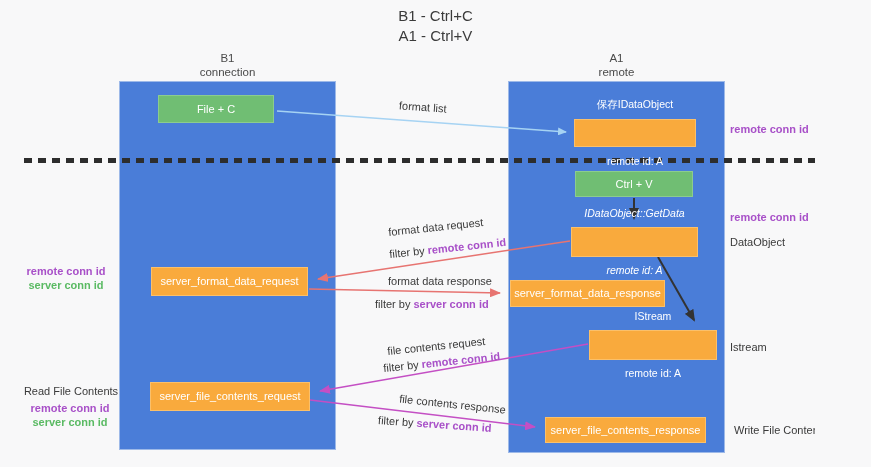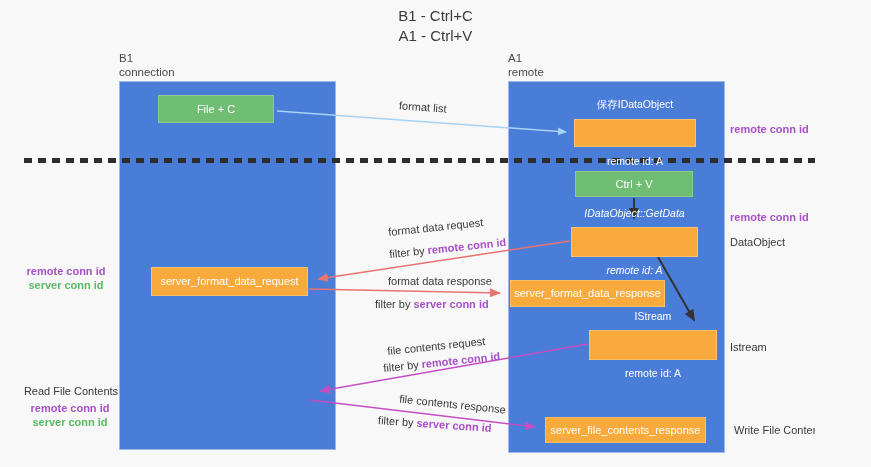--- a/index.html
+++ b/index.html
@@ -3,21 +3,21 @@
 <meta charset="utf-8">
 <style>
   html,body{margin:0;padding:0;background:#f8f8f9;}
   #canvas{
     position:relative;width:779px;height:467px;overflow:hidden;
     font-family:"Liberation Sans","DejaVu Sans",sans-serif;
     background:#f8f8f9;
     padding-left:36px;
   }
   .lane{position:absolute;background:#4a7dd8;border:1px solid #9db9e8;box-sizing:border-box;}
-  .lane-header{position:absolute;text-align:left;font-size:11.5px;line-height:14px;color:#4a4a4a;}
+  .lane-header{position:absolute;text-align:center;font-size:11.5px;line-height:14px;color:#4a4a4a;}
   .page-title{position:absolute;left:0;top:6px;width:871px;text-align:center;
     font-size:15px;line-height:20px;color:#3b3b3b;}
   .dashline{position:absolute;left:24px;top:158px;width:814px;height:5px;z-index:3;
     background:repeating-linear-gradient(90deg,#2d2d2d 0 8px,transparent 8px 14px);}
   .box{position:absolute;display:flex;flex-direction:column;align-items:center;justify-content:center;
     color:#fff;text-align:center;box-sizing:border-box;z-index:5;}
   .box.green{background:#70be73;border:1px solid #8ccc8e;}
   .box.orange{background:#f9aa3d;border:1px solid #fbc06a;gap:44px;}
   .box .l1{font-size:10.5px;line-height:13px;}
   .box .l2{font-size:10.5px;line-height:13px;}
@@ -103,20 +103,23 @@
 
   <div class="box orange" style="left:510px;top:280px;width:155px;height:27px;">
     <div class="single">server_format_data_response</div>
   </div>
 
   <div class="box orange" style="left:589px;top:330px;width:128px;height:30px;">
     <div class="l1">IStream</div>
     <div class="l2">remote id: A</div>
   </div>
 
+  <div class="box orange" style="left:150px;top:382px;width:160px;height:29px;">
+    <div class="single">server_file_contents_request</div>
+  </div>
 
   <div class="box orange" style="left:545px;top:417px;width:161px;height:26px;">
     <div class="single">server_file_contents_response</div>
   </div>
 
   <div class="flow-label" style="left:399px;top:101px;transform:rotate(4deg);">format list</div>
 
   <div class="flow-label" style="left:388px;top:221px;transform:rotate(-6deg);">format data request</div>
   <div class="flow-label" style="left:389px;top:242px;transform:rotate(-6deg);">
     <span>filter by</span><span class="purple-bold sep">remote conn id</span>

